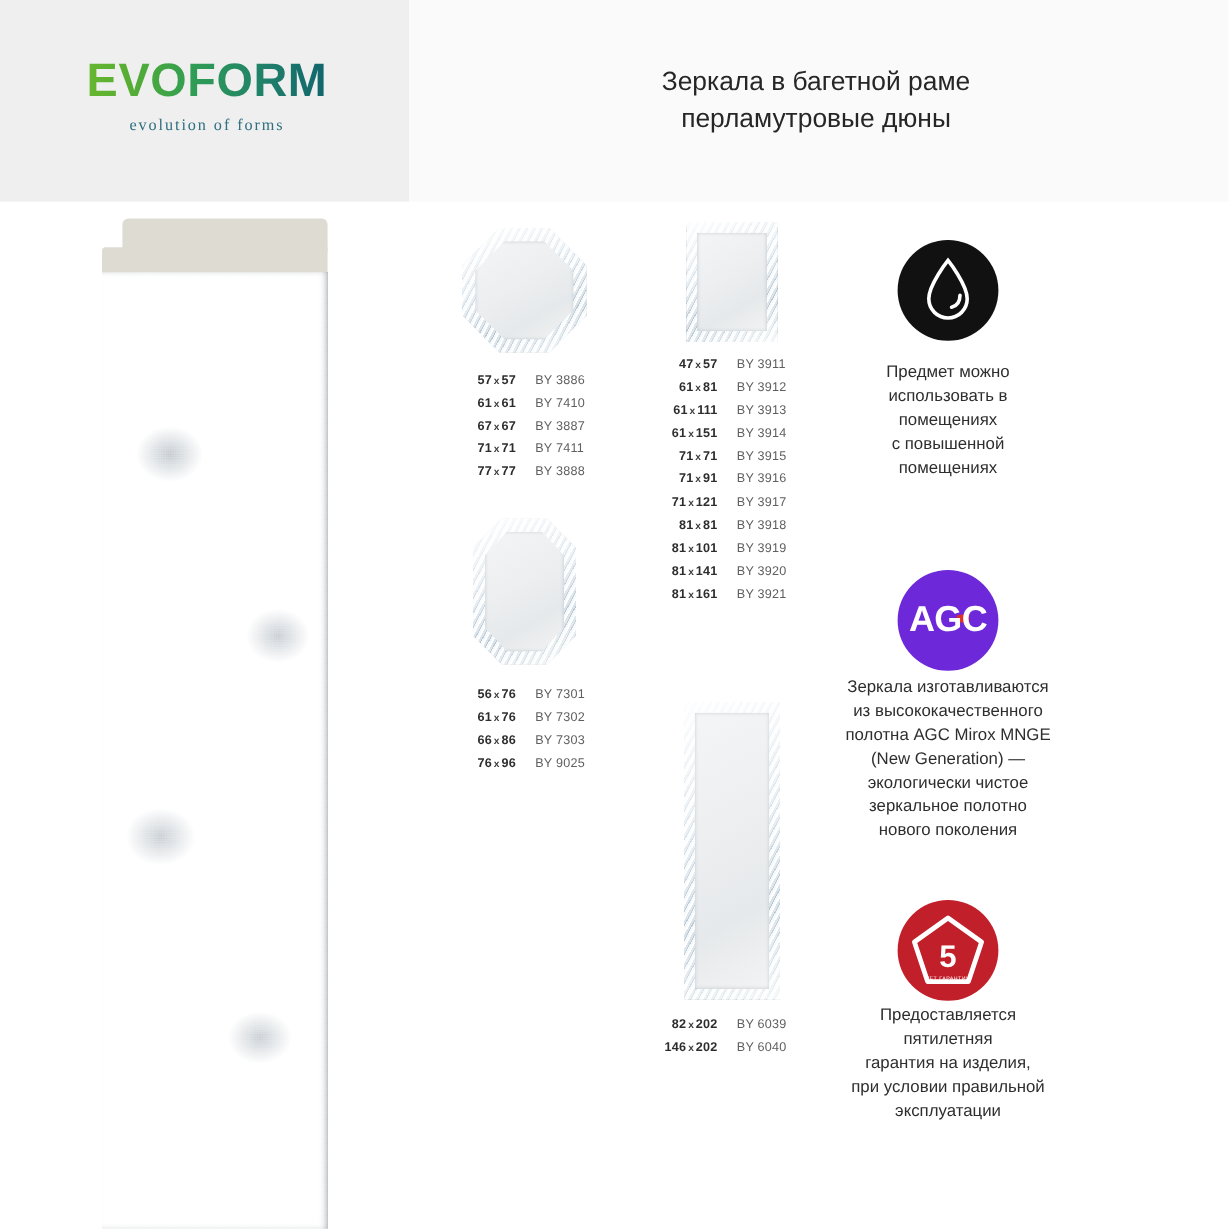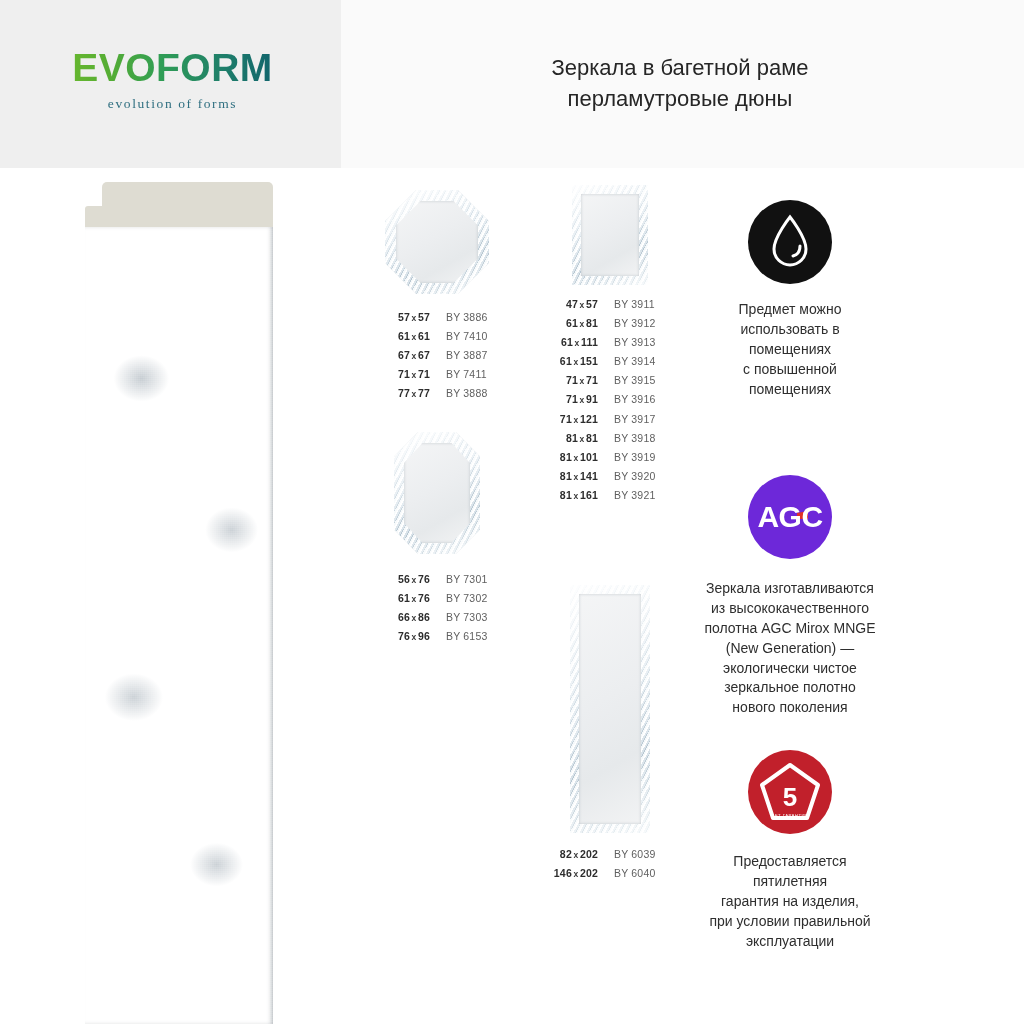--- a/index.html
+++ b/index.html
@@ -156,22 +156,22 @@
 
   .badge-icon{margin:0 auto;}
   .circle{border-radius:50%;position:relative;}
   .circle-black{width:84px;height:84px;background:#111111;}
   .circle-blue{width:84px;height:84px;background:#6d28d9;}
   .circle-red{width:84px;height:84px;background:#c1202b;}
 
   .badge-text{
     margin-top:16px;font-size:14px;line-height:1.42;color:#2e2e2e;
   }
-  .badge-agc .badge-text{margin-top:20px;}
-  .badge-warranty .badge-text{margin-top:18px;}
+  .badge-agc .badge-text{margin-top:4px;}
+  .badge-warranty .badge-text{margin-top:2px;}
   .badge-text .ln{display:block;}
 
   .agc-letters{
     position:absolute;left:0;right:0;top:50%;transform:translateY(-50%);
     color:#ffffff;font-weight:bold;font-size:30px;letter-spacing:-0.5px;
     font-family:"Liberation Sans","DejaVu Sans",sans-serif;
   }
   .agc-red{
     position:absolute;left:49px;top:36px;width:11px;height:8px;background:#e03127;
     clip-path:polygon(0 25%,100% 0,100% 100%,0 100%);
@@ -260,21 +260,21 @@
         <div class="size-row">
           <div class="size-dim"><span>61</span><span class="x">x</span><span>76</span></div>
           <div class="size-art">BY 7302</div>
         </div>
         <div class="size-row">
           <div class="size-dim"><span>66</span><span class="x">x</span><span>86</span></div>
           <div class="size-art">BY 7303</div>
         </div>
         <div class="size-row">
           <div class="size-dim"><span>76</span><span class="x">x</span><span>96</span></div>
-          <div class="size-art">BY 6153</div>
+          <div class="size-art">BY 9025</div>
         </div>
       </div>
   </div>
 
   <div class="col col-rect">
     <div class="shape-box">
       <div class="rect-frame frame-outer">
         <div class="frame-rope"></div>
         <div class="rect-inner mirror-inner"></div>
       </div>

